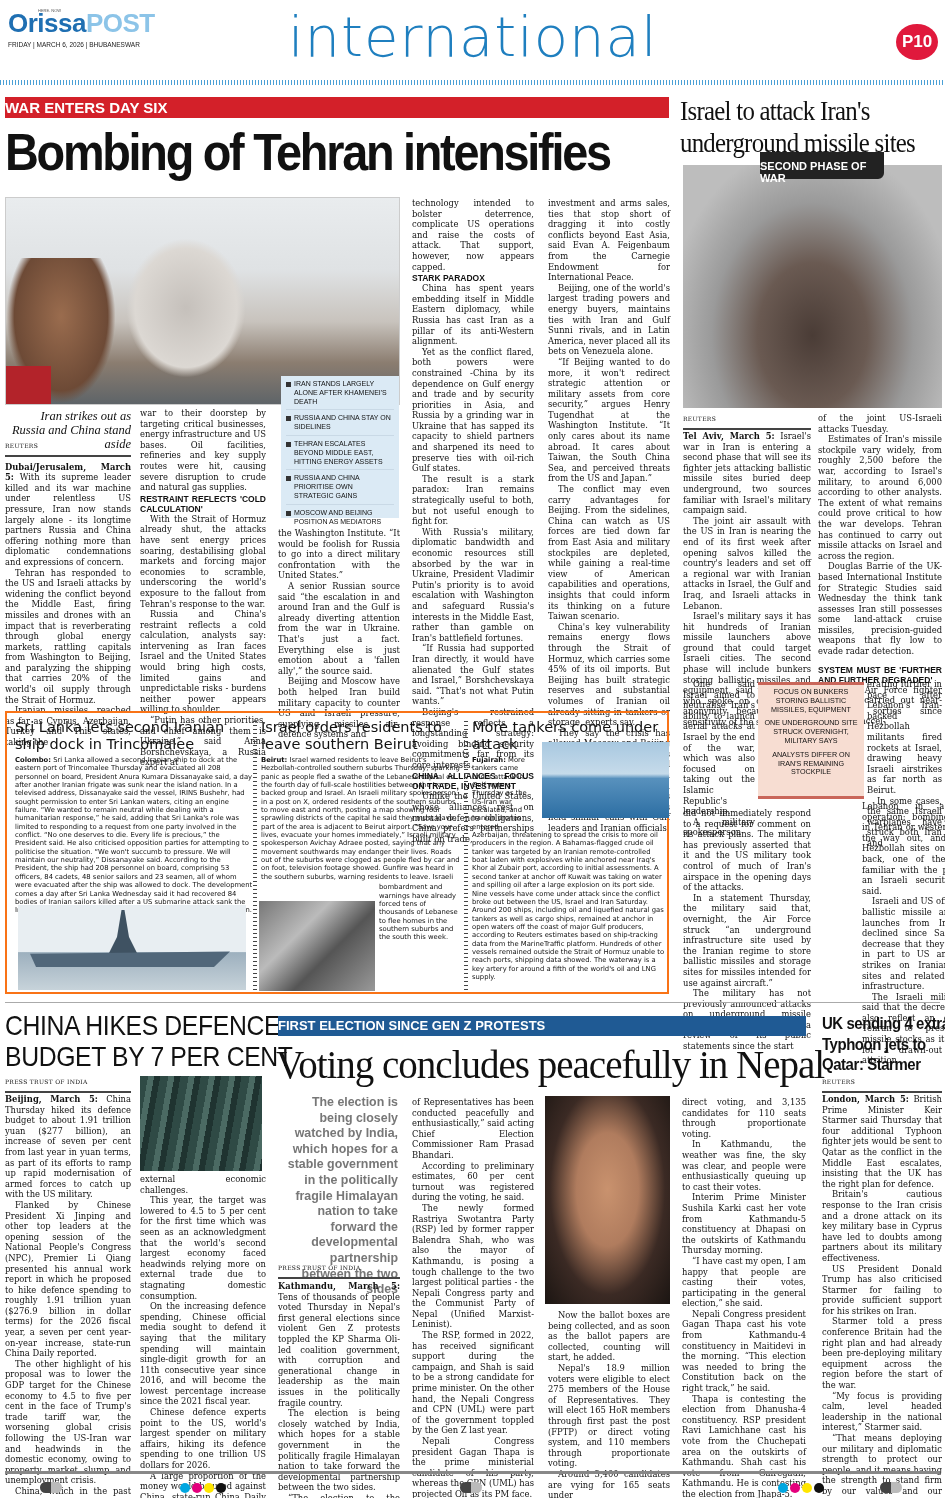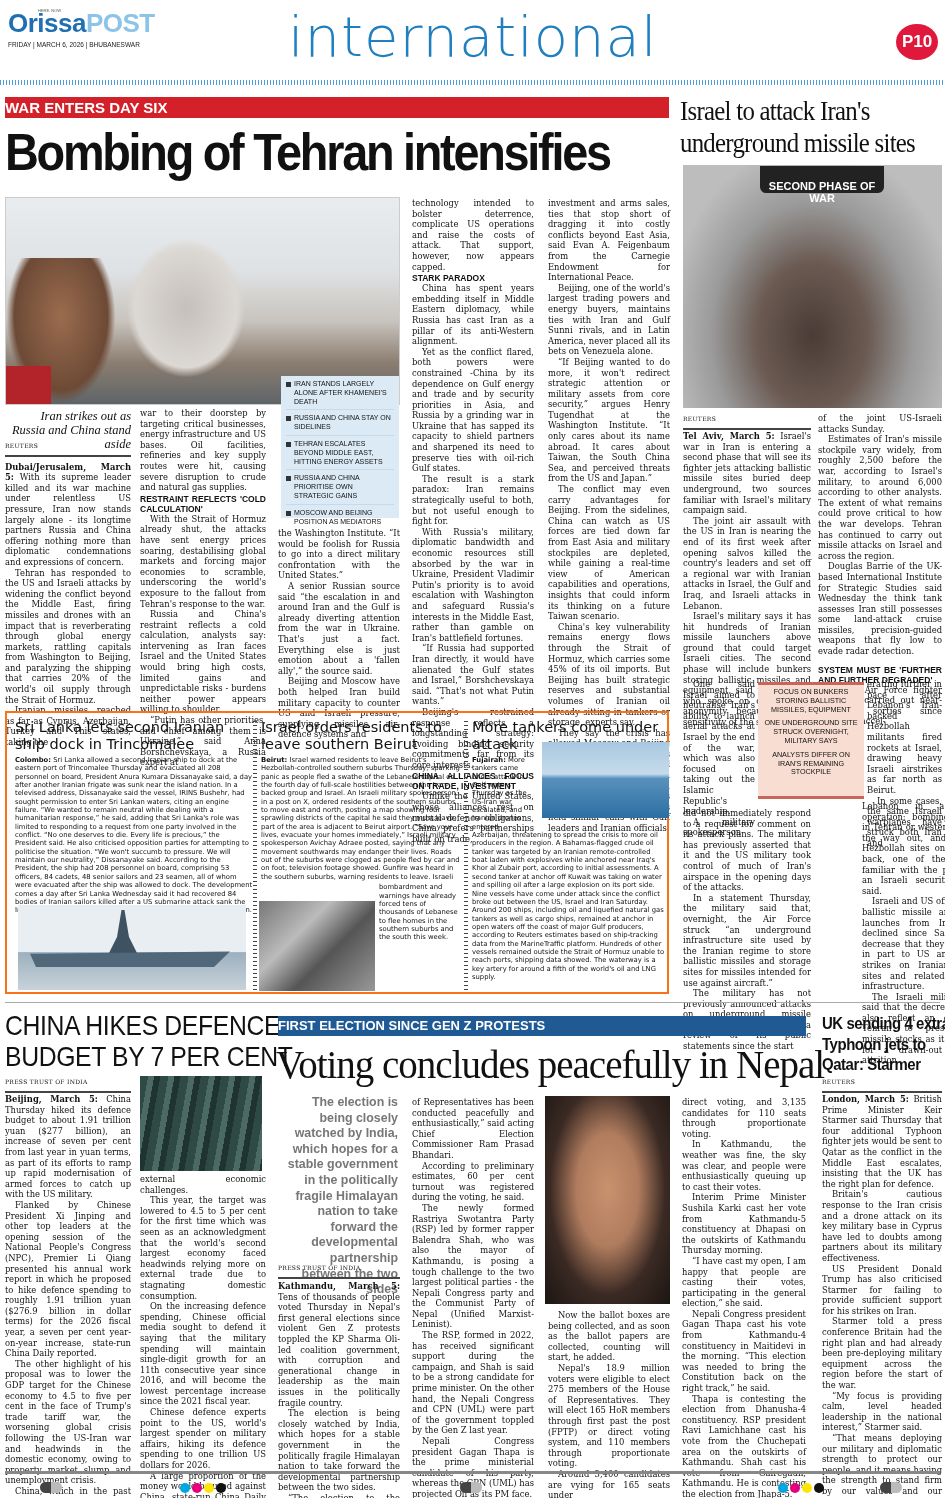--- a/index.html
+++ b/index.html
@@ -33,21 +33,21 @@
 #highlights .hl:before{content:"";position:absolute;left:0;top:2px;width:5px;height:5px;background:#333}
 #lead-caption{left:5px;top:409px;width:126px;font-family:"Liberation Serif",serif;font-style:italic;font-size:12.5px;line-height:14px;text-align:right}
 #lead-col1{left:5px;top:441px;width:126px}
 #lead-col2{left:140px;top:408px;width:126px}
 #lead-col3{left:278px;top:528px;width:122px}
 #lead-col4{left:412px;top:198px;width:122px}
 #lead-col5{left:548px;top:198px;width:122px}
 
 #israel-headline{left:680px;top:95px;width:265px;font-family:"Liberation Serif",serif;font-size:27px;line-height:32px;letter-spacing:-.8px;transform:scaleX(.92);transform-origin:left;white-space:nowrap}
 #israel-photo{left:683px;top:165px;width:259px;height:243px;background:radial-gradient(ellipse at 50% 70%,#4a3c36 0%,#6a5a52 30%,#9a9a9a 55%,#bdbdbd 80%)}
-#phase-tag{left:760px;top:166px;width:124px;height:27px;background:#222;color:#fff;border-radius:0 0 6px 6px;font-family:"Liberation Sans",sans-serif;font-weight:bold;font-size:11px;line-height:12px;text-align:center;padding-top:14px}
+#phase-tag{left:760px;top:152px;width:124px;height:27px;background:#222;color:#fff;border-radius:0 0 6px 6px;font-family:"Liberation Sans",sans-serif;font-weight:bold;font-size:11px;line-height:12px;text-align:left;padding-top:8px}
 #israel-credit{left:683px;top:414px;width:128px}
 #israel-col1{left:683px;top:431px;width:128px}
 #israel-col2{left:818px;top:413px;width:124px}
 #pullquote{left:758px;top:682px;width:106px;height:117px;background:#f7ddd2;border-top:3px solid #c9665a;border-bottom:3px solid #c9665a;padding:3px 3px;text-align:center;font-family:"Liberation Sans",sans-serif;font-size:7.2px;line-height:8.8px;text-transform:uppercase}
 #pullquote div{margin-bottom:5px}
 #israel-col1b{left:683px;top:679px;width:72px}
 #israel-col1c{left:683px;top:808px;width:128px}
 #israel-col2b{left:867px;top:679px;width:75px}
 #israel-col2c{left:862px;top:801px;width:124px}
 
@@ -170,21 +170,21 @@
 <div class="abs body-text" id="israel-col1b">
   <p>One said Israel aimed to neutralise Iran's ability to launch aerial attacks at Israel by the end of the war, which was also focused on taking out the Islamic Republic's leadership.</p>
   <p>A military spokesperson</p>
 </div>
 <div class="abs body-text" id="israel-col1c">
   <p class="first">did not immediately respond to a request for comment on its attack plans. The military has previously asserted that it and the US military took control of much of Iran's airspace in the opening days of the attacks.</p>
   <p>In a statement Thursday, the military said that, overnight, the Air Force struck “an underground infrastructure site used by the Iranian regime to store ballistic missiles and storage sites for missiles intended for use against aircraft.”</p>
   <p>The military has not previously announced attacks on underground missile facilities, according to a review of its public statements since the start</p>
 </div>
 <div class="abs body-text" id="israel-col2">
-  <p class="first">of the joint US-Israeli attacks Sunday.</p>
+  <p class="first">of the joint US-Israeli attacks Tuesday.</p>
   <p>Estimates of Iran's missile stockpile vary widely, from roughly 2,500 before the war, according to Israel's military, to around 6,000 according to other analysts. The extent of what remains could prove critical to how the war develops. Tehran has continued to carry out missile attacks on Israel and across the region.</p>
   <p>Douglas Barrie of the UK-based International Institute for Strategic Studies said Wednesday the think tank assesses Iran still possesses some land-attack cruise missiles, precision-guided weapons that fly low to evade radar detection.</p>
   <div class="subhead" style="margin-top:8px">SYSTEM MUST BE 'FURTHER AND FURTHER DEGRADED'</div>
   <p>Israel's Air Force fighter jets have carried out near-constant sorties since Saturday, accel-</p>
 </div>
 <div class="abs" id="pullquote">
   <div>FOCUS ON BUNKERS STORING BALLISTIC MISSILES, EQUIPMENT</div>
   <div>ONE UNDERGROUND SITE STRUCK OVERNIGHT, MILITARY SAYS</div>
   <div>ANALYSTS DIFFER ON IRAN'S REMAINING STOCKPILE</div>
 </div>

